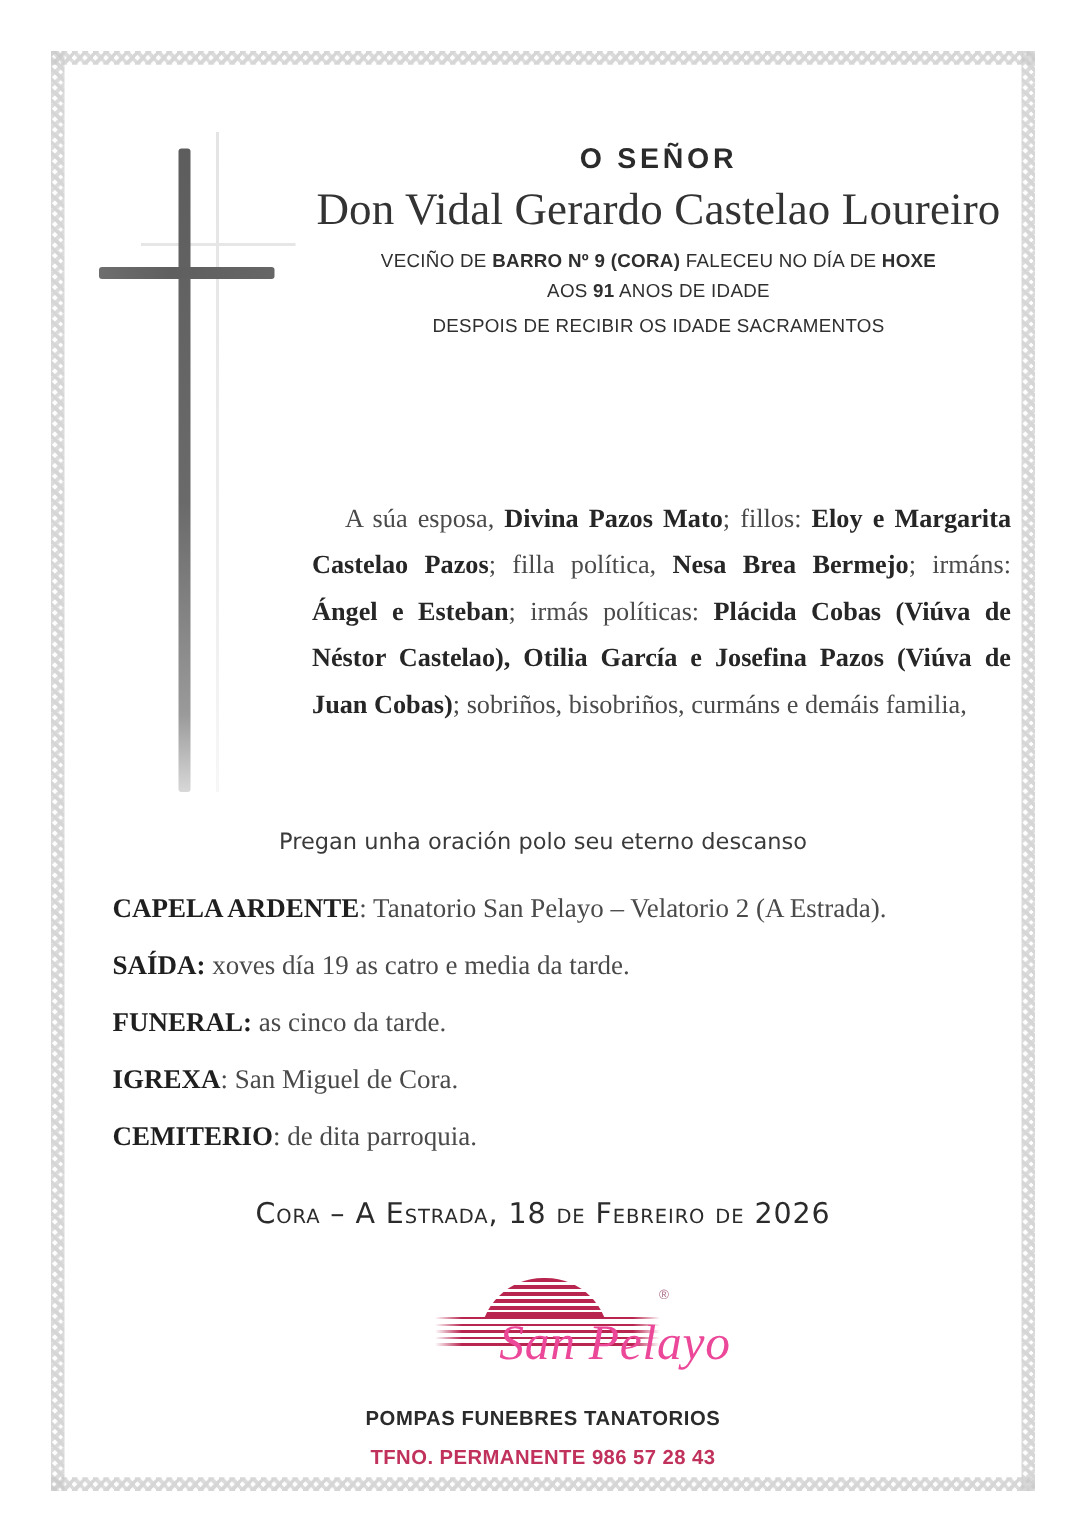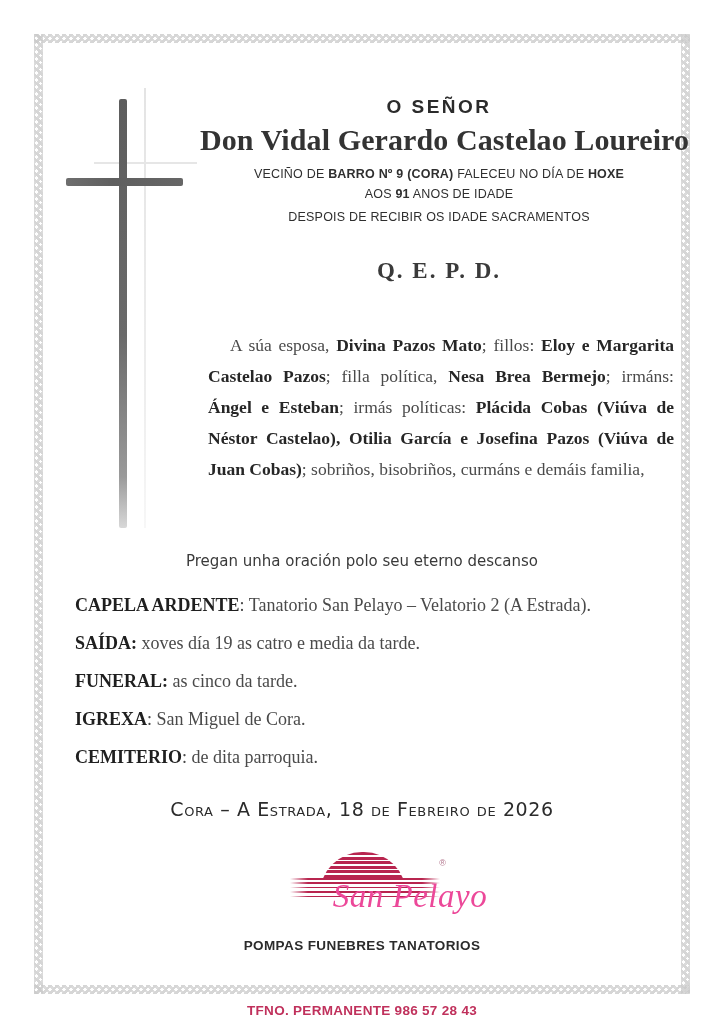--- a/index.html
+++ b/index.html
@@ -74,21 +74,21 @@
   }
 
   
   .header { position: absolute; left: 200px; top: 96px; width: 478px; text-align: center; }
   .senor {
     font-family: "Liberation Sans", sans-serif;
     font-size: 19px; font-weight: 700; letter-spacing: 2.5px; color: #2b2b2b;
   }
   .deceased-name {
     font-family: "Liberation Serif", serif;
-    font-size: 30px; font-weight: 700; color: #333333;
+    font-size: 30px; font-weight: 400; color: #333333;
     margin-top: 5px; letter-spacing: .1px; white-space: nowrap;
   }
   .sub-line {
     font-family: "Liberation Sans", sans-serif;
     font-size: 12.5px; color: #2f2f2f; letter-spacing: .2px;
   }
   .sub-line.l1 { margin-top: 10px; }
   .sub-line.l2 { margin-top: 6px; }
   .sub-line.l3 { margin-top: 9px; }
   .sub-line b { font-weight: 700; }
@@ -162,21 +162,20 @@
   
   .footer-1 {
     position: absolute; left: 70px; top: 938px; width: 584px; text-align: center;
     font-family: "Liberation Sans", sans-serif; font-size: 13.5px; font-weight: 700;
     color: #2b2b2b; letter-spacing: .4px;
   }
   .footer-2 {
     position: absolute; left: 70px; top: 964px; width: 584px; text-align: center;
     font-family: "Liberation Sans", sans-serif; font-size: 13.5px; font-weight: 700;
     letter-spacing: .3px;
-    margin-top: 39px;
   }
 </style>
 </head>
 <body>
 
 <div class="page">
 
   <div class="border-frame">
     <div class="edge edge-top"></div>
     <div class="edge edge-bottom"></div>
@@ -196,21 +195,20 @@
     <div class="deceased-name">Don Vidal Gerardo Castelao Loureiro</div>
     <div class="sub-line l1">
       <span>VECIÑO DE </span><b>BARRO Nº 9 (CORA)</b><span> FALECEU NO DÍA DE </span><b>HOXE</b>
     </div>
     <div class="sub-line l2">
       <span>AOS </span><b>91</b><span> ANOS DE IDADE</span>
     </div>
     <div class="sub-line l3">DESPOIS DE RECIBIR OS IDADE SACRAMENTOS</div>
   </div>
 
-  <div class="qepd">Q. E. P. D.</div>
 
   <div class="family"><span class="lead"></span><span>A súa esposa, </span><b>Divina Pazos Mato</b><span>; fillos: </span><b>Eloy e Margarita Castelao Pazos</b><span>; filla política, </span><b>Nesa Brea Bermejo</b><span>; irmáns: </span><b>Ángel e Esteban</b><span>; irmás políticas: </span><b>Plácida Cobas (Viúva de Néstor Castelao), Otilia García e Josefina Pazos (Viúva de Juan Cobas)</b><span>; sobriños, bisobriños, curmáns e demáis familia,</span></div>
 
   <div class="prayer">Pregan unha oración polo seu eterno descanso</div>
 
   <div class="details">
       <div class="detail-row"><span class="lbl">CAPELA ARDENTE</span><span>: </span><span>Tanatorio San Pelayo – Velatorio 2 (A Estrada).</span></div>
       <div class="detail-row"><span class="lbl">SAÍDA:</span><span> </span><span>xoves día 19 as catro e media da tarde.</span></div>
       <div class="detail-row"><span class="lbl">FUNERAL:</span><span> </span><span>as cinco da tarde.</span></div>
       <div class="detail-row"><span class="lbl">IGREXA</span><span>: </span><span>San Miguel de Cora.</span></div>

